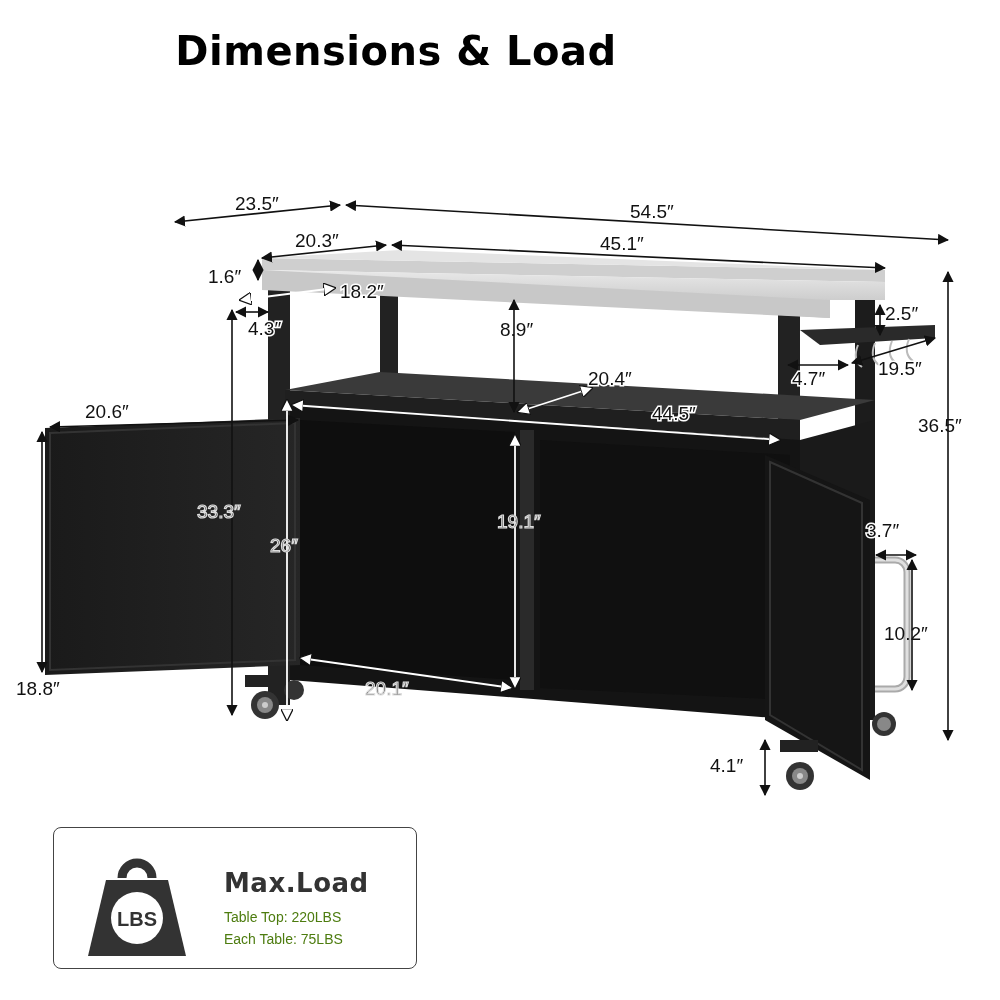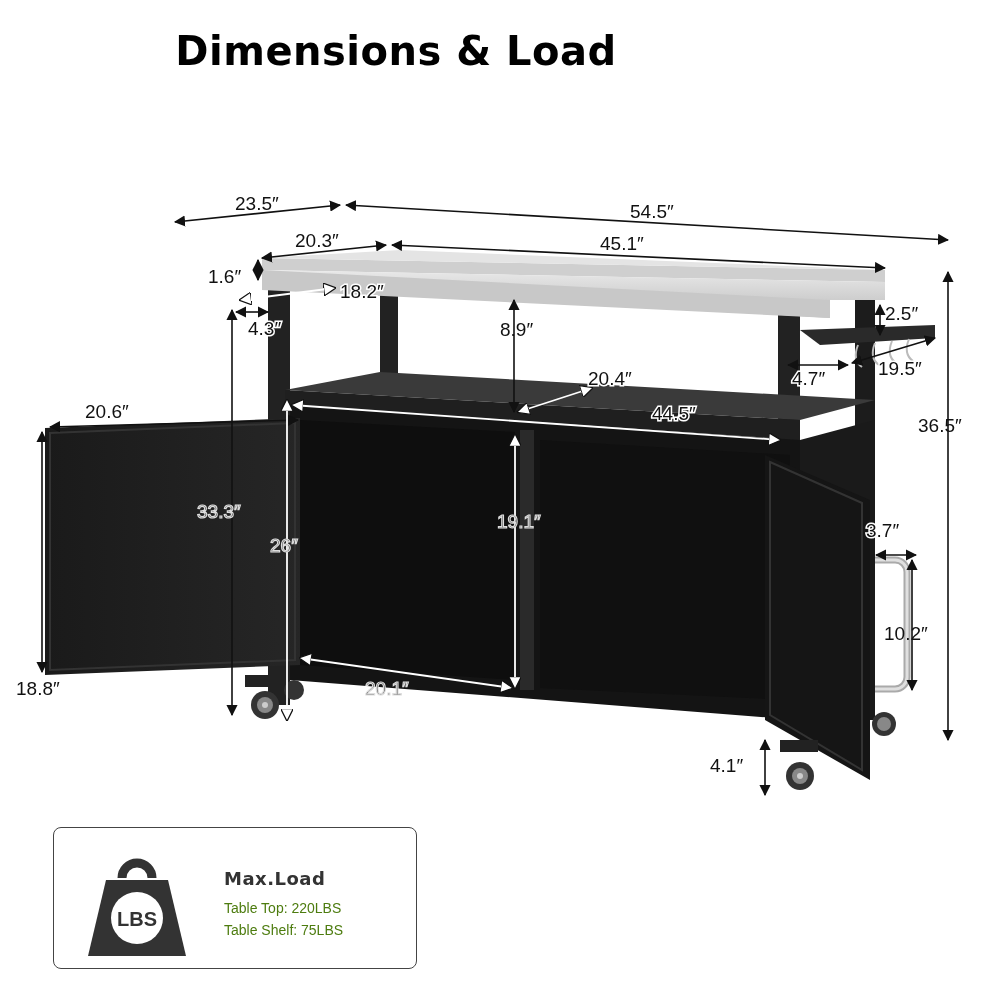--- a/index.html
+++ b/index.html
@@ -5,21 +5,21 @@
   html,body{margin:0;padding:0;background:#ffffff;}
   body{width:1000px;height:1000px;position:relative;overflow:hidden;font-family:"DejaVu Sans","Liberation Sans",sans-serif;color:#111;}
   .title{position:absolute;top:28px;left:0;width:792px;text-align:center;font-size:40px;font-weight:bold;letter-spacing:0.5px;color:#000;}
   svg.diagram{position:absolute;left:0;top:0;}
   .dim{font-family:"Liberation Sans","DejaVu Sans",sans-serif;font-size:19px;fill:#111;}
   .dim-out{font-family:"Liberation Sans","DejaVu Sans",sans-serif;font-size:19px;fill:#111;stroke:#fff;stroke-width:3px;paint-order:stroke;}
   .dim-white{font-family:"Liberation Sans","DejaVu Sans",sans-serif;font-size:19px;fill:#222;stroke:#ddd;stroke-width:1.2px;}
   .load-box{position:absolute;left:53px;top:827px;width:364px;height:142px;border:1.5px solid #444;border-radius:8px;background:#fff;box-sizing:border-box;}
   .load-icon{position:absolute;left:28px;top:22px;width:110px;height:112px;}
   .load-text{position:absolute;left:170px;top:40px;}
-  .load-title{font-size:18px;font-weight:bold;color:#333;letter-spacing:0.5px;margin-bottom:8px;font-family:"DejaVu Sans",sans-serif;}
+  .load-title{font-size:26px;font-weight:bold;color:#333;letter-spacing:0.5px;margin-bottom:8px;font-family:"DejaVu Sans",sans-serif;}
   .load-line{font-size:14px;color:#4d7c0f;line-height:22px;font-family:"Liberation Sans",sans-serif;}
 </style>
 </head>
 <body>
 
 <div class="title">Dimensions &amp; Load</div>
 
 <svg class="diagram" width="1000" height="820" viewBox="0 0 1000 820">
   <defs>
     <marker id="ah" viewBox="0 0 10 10" refX="9" refY="5" markerWidth="7" markerHeight="7" orient="auto-start-reverse">
@@ -156,15 +156,15 @@
 <div class="load-box">
   <svg class="load-icon" viewBox="0 0 110 112">
     <path d="M40,28 a15,15 0 0 1 30,0" fill="none" stroke="#333" stroke-width="9"></path>
     <polygon points="24,30 86,30 104,106 6,106" fill="#333" rx="4"></polygon>
     <circle cx="55" cy="68" r="26" fill="#fff"></circle>
     <text x="55" y="76" text-anchor="middle" font-family="Liberation Sans, sans-serif" font-weight="bold" font-size="20" fill="#333">LBS</text>
   </svg>
   <div class="load-text">
     <div class="load-title">Max.Load</div>
     <div class="load-line">Table Top: 220LBS</div>
-    <div class="load-line">Table Shelf: 75LBS</div>
+    <div class="load-line">Each Table: 75LBS</div>
   </div>
 </div>
 
 </body></html>

